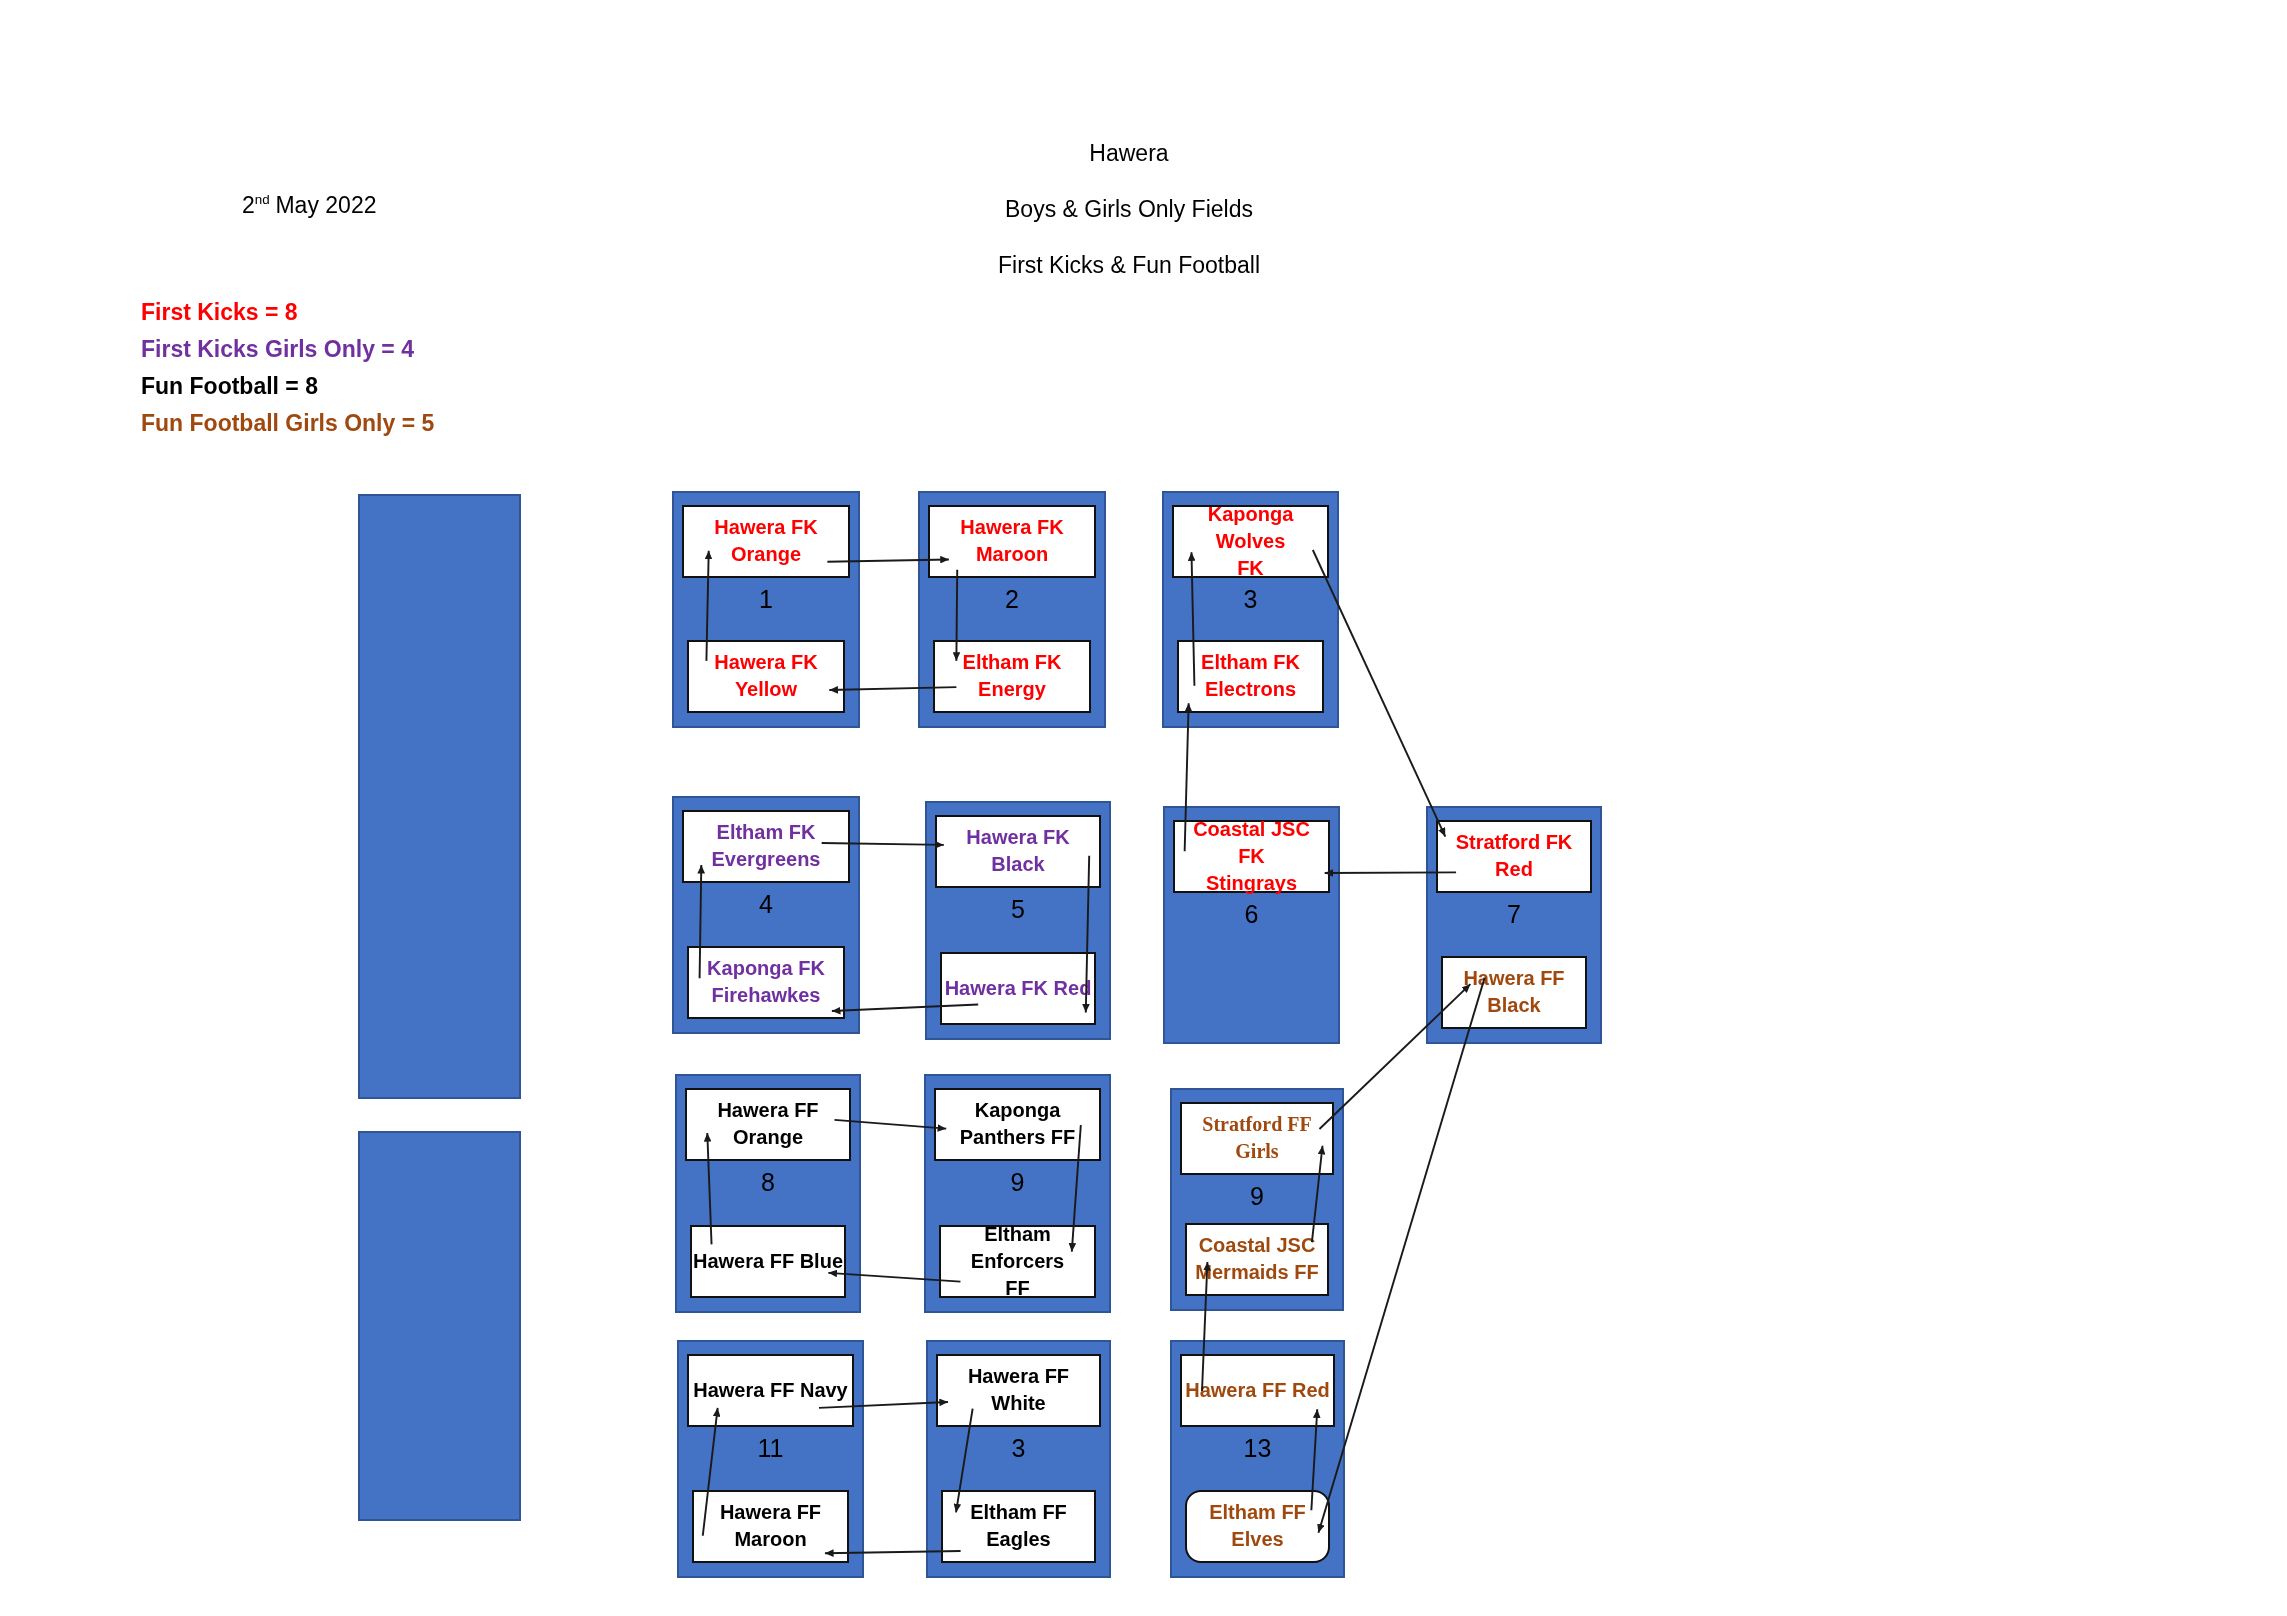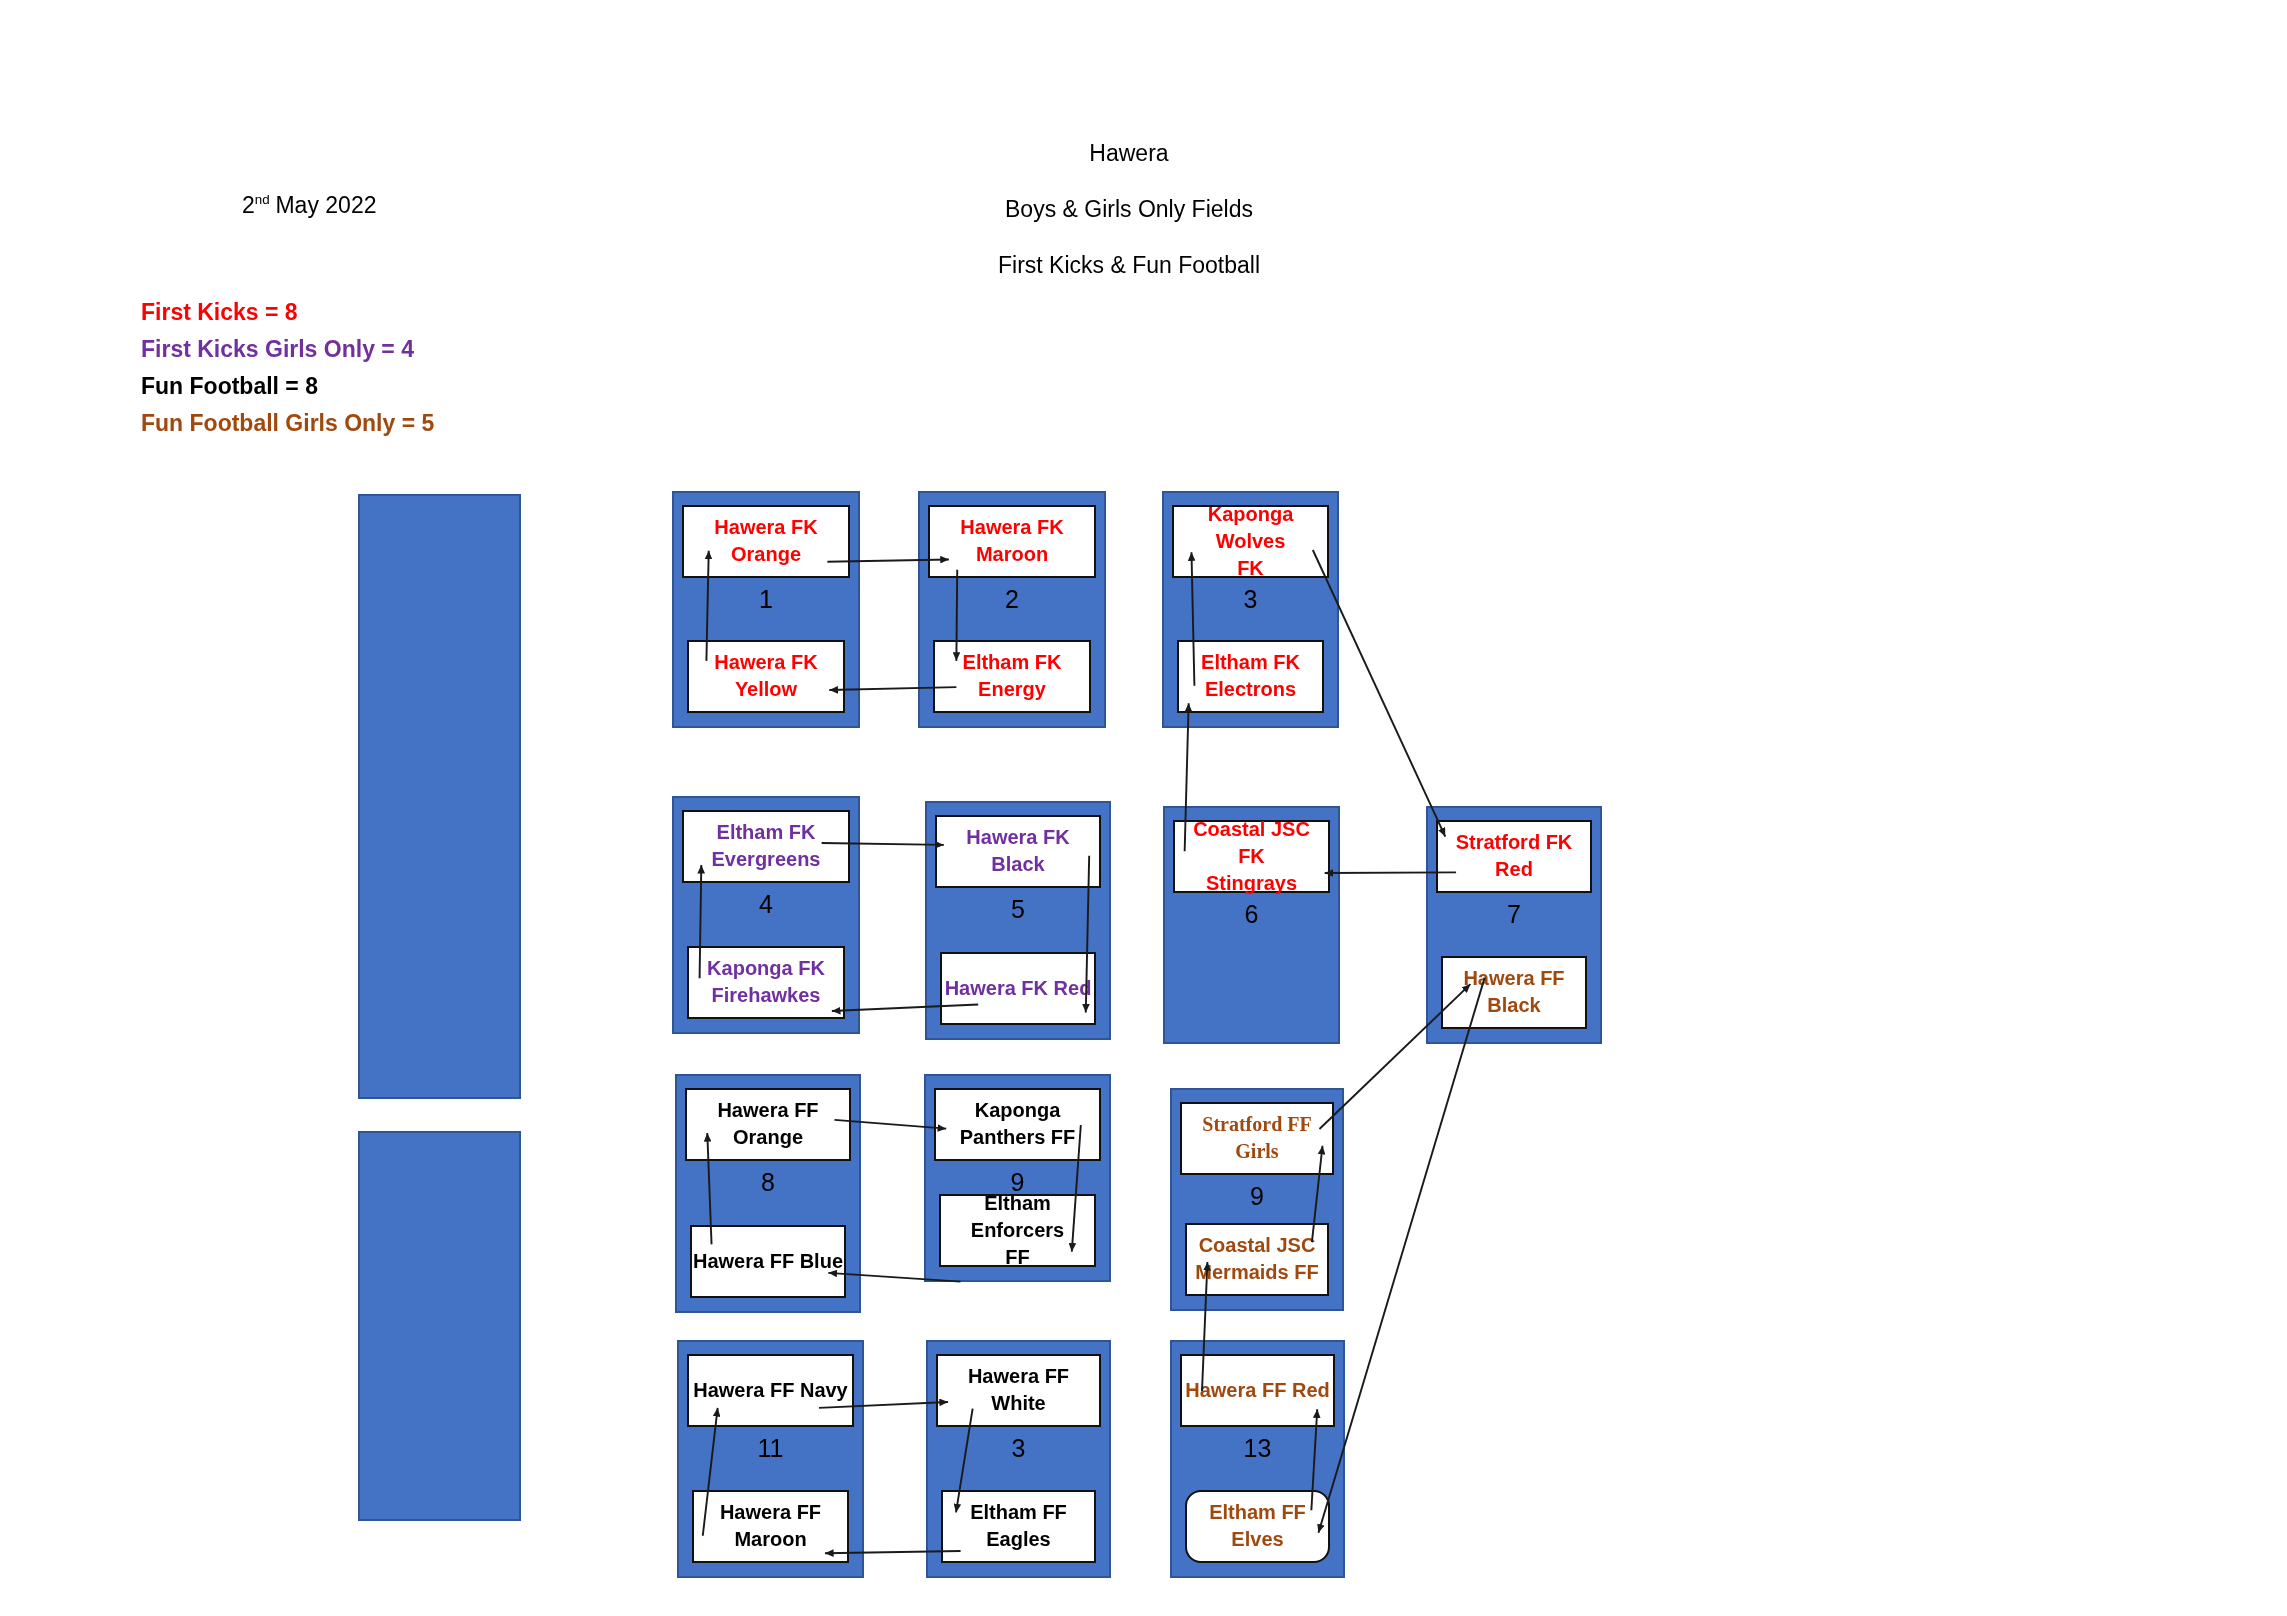--- a/index.html
+++ b/index.html
@@ -99,21 +99,21 @@
       <div class="team-box bottom" style="color: rgb(160, 73, 15);">Hawera FF
 Black</div>
       <div class="field-number">7</div>
     </div>
     <div class="field" style="left: 675px; top: 1074px; width: 186px; height: 239px;">
       <div class="team-box top" style="color: rgb(0, 0, 0);">Hawera FF
 Orange</div>
       <div class="team-box bottom" style="color: rgb(0, 0, 0);">Hawera FF Blue</div>
       <div class="field-number">8</div>
     </div>
-    <div class="field" style="left: 924px; top: 1074px; width: 187px; height: 208px;">
+    <div class="field" style="left: 924px; top: 1074px; width: 187px; height: 239px;">
       <div class="team-box top" style="color: rgb(0, 0, 0);">Kaponga
 Panthers FF</div>
       <div class="team-box bottom" style="color: rgb(0, 0, 0);">Eltham Enforcers
 FF</div>
       <div class="field-number">9</div>
     </div>
     <div class="field" style="left: 1170px; top: 1088px; width: 174px; height: 223px;">
       <div class="team-box top" style="color: rgb(160, 73, 15); font-family: Liberation Serif, serif;">Stratford FF
 Girls</div>
       <div class="team-box bottom" style="color: rgb(160, 73, 15);">Coastal JSC

